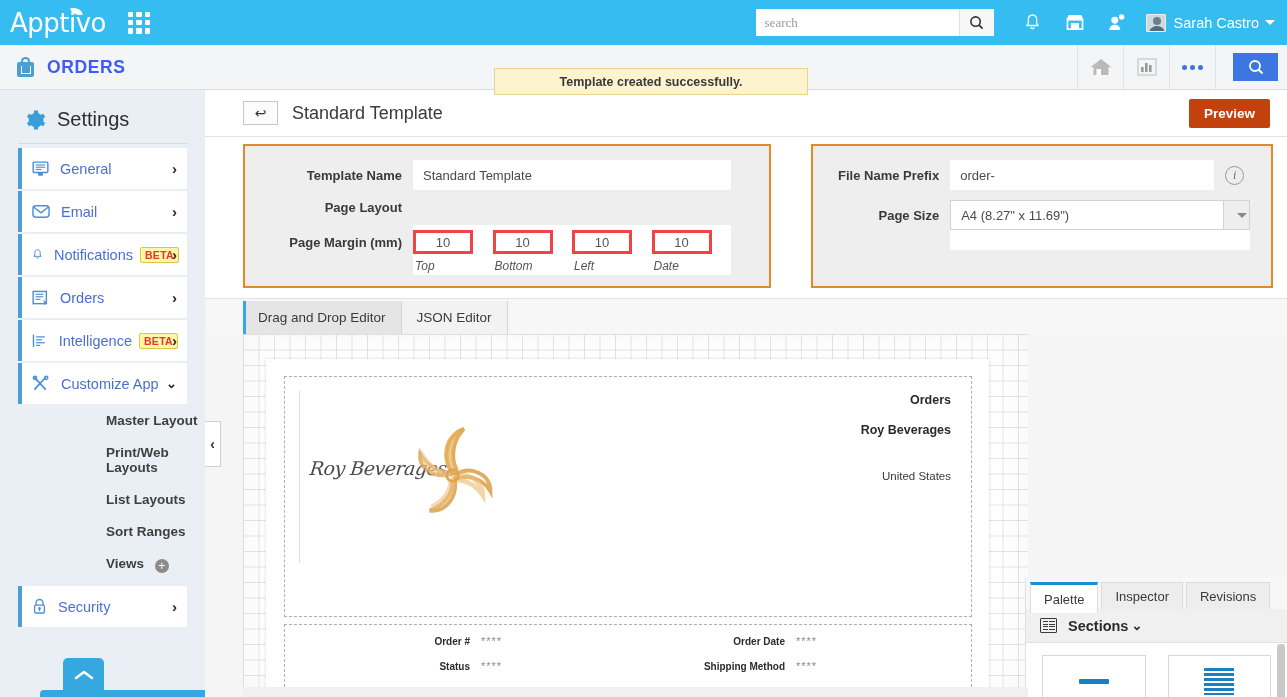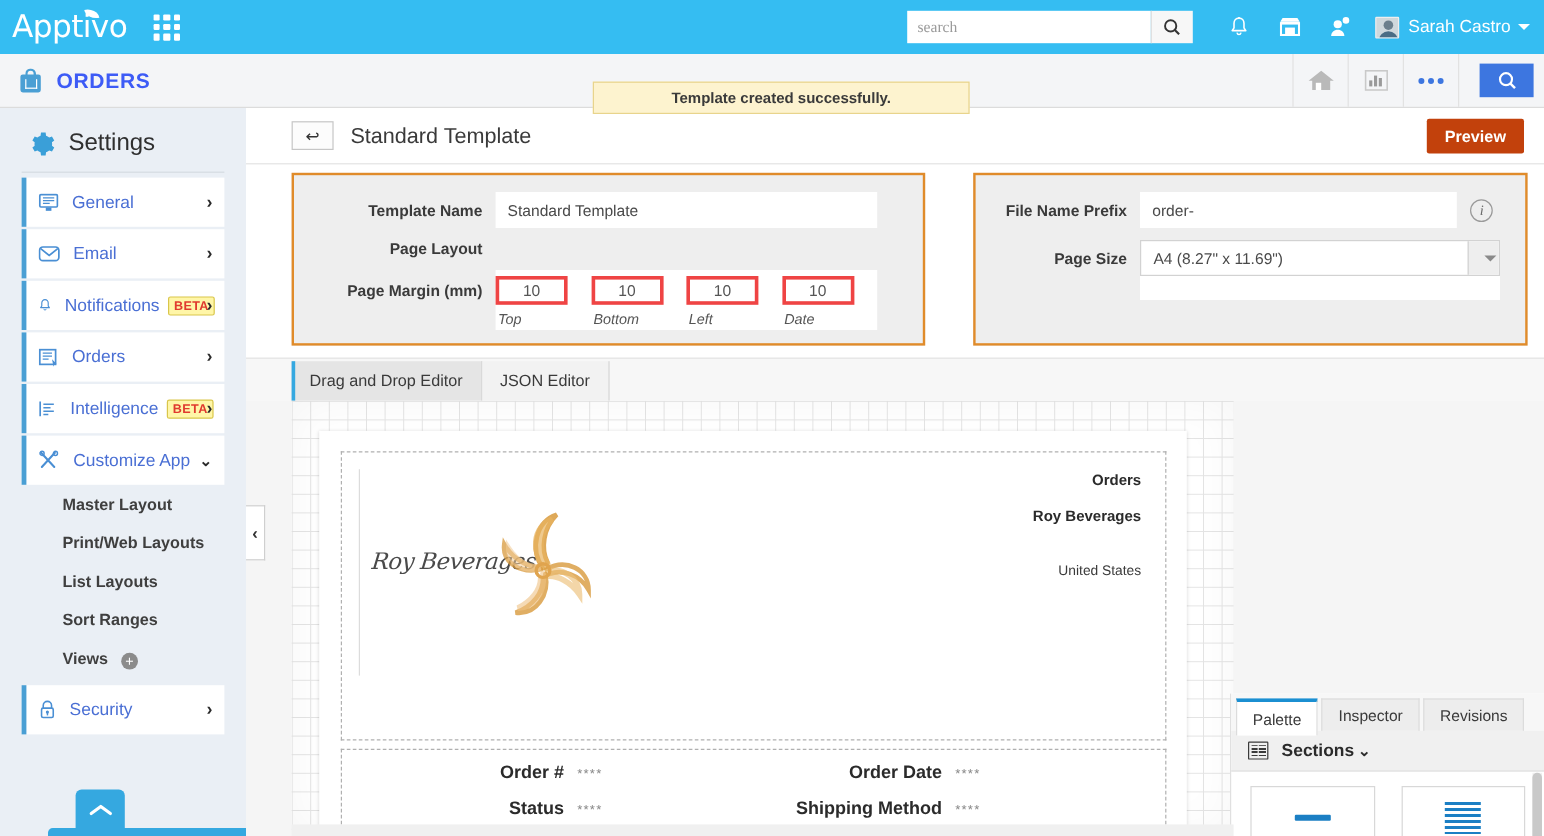--- a/index.html
+++ b/index.html
@@ -122,21 +122,21 @@
     display: flex; align-items: center; padding-left: 14px; cursor: pointer;
   }
   .side-item .bar { position:absolute; left:0; top:0; width:4px; height:41px; background:#4a9fd4; }
   .side-item .ilabel { margin-left: 11px; font-size: 14.5px; color: #4a6fd4; }
   .side-item .arrow { margin-left:auto; margin-right: 10px; color:#2a2a2a; font-size: 15px; font-weight:bold; }
   .beta {
     background: #fff6a8; border:1px solid #d9c64a; color:#e03a2f;
     font-size: 10.5px; font-weight: bold; padding: 1px 4px; margin-left: 7px;
     border-radius: 2px; letter-spacing: 0.3px;
   }
-  .side-sub { padding-left: 52px; margin-top: 9px; }
+  .side-sub { padding-left: 75px; margin-top: 9px; margin-left: 31px; }
   .side-sub div { font-size: 13.5px; color: #3f3f3f; font-weight: bold; margin-bottom: 17px; cursor: pointer; }
   .plus-circle {
     display:inline-flex; align-items:center; justify-content:center;
     width: 14px; height:14px; border-radius:50%; background:#8b8b8b; color:#fff;
     font-size:12px; line-height:1; margin-left:7px; vertical-align:-2px; font-weight:normal;
   }
   .scroll-top-btn {
     position:absolute; left: 63px; bottom: 6px; width: 41px; height: 33px;
     background: #35a8e0; border-radius: 5px 5px 0 0; display:flex; align-items:center; justify-content:center; cursor:pointer;
   }
@@ -252,21 +252,21 @@
     position:absolute; left: 120px; top: 42px; width: 95px; height: 110px;
   }
   .doc-right { position:absolute; right: 20px; top: 16px; text-align:right; }
   .doc-right .r1 { font-size: 12.5px; font-weight: bold; color:#2b2b2b; margin-bottom: 16px; }
   .doc-right .r2 { font-size: 12.5px; font-weight: bold; color:#2b2b2b; margin-bottom: 33px; }
   .doc-right .r3 { font-size: 11.5px; color:#3a3a3a; }
 
   .fields-grid { position:absolute; left:0; top: 10px; width: 688px; }
   .fld-row { display:flex; margin-bottom: 13px; }
   .fld { display:flex; align-items:baseline; }
-  .fld .k { font-size: 15px; font-weight:bold; color:#2b2b2b; text-align:right; }
+  .fld .k { font-size: 10px; font-weight:bold; color:#2b2b2b; text-align:right; }
   .fld .v { font-size: 11px; color:#8a8a8a; margin-left: 11px; letter-spacing:1px; }
   .fld-a { width: 330px; justify-content:flex-start; }
   .fld-a .k { width: 185px; }
   .fld-b .k { width: 170px; }
 
   
   .palette-panel {
     position:absolute; top: 244px; right: 0; width: 262px; height: 363px;
     background: #fff; border-left: 1px solid #e0e0e0;
   }

